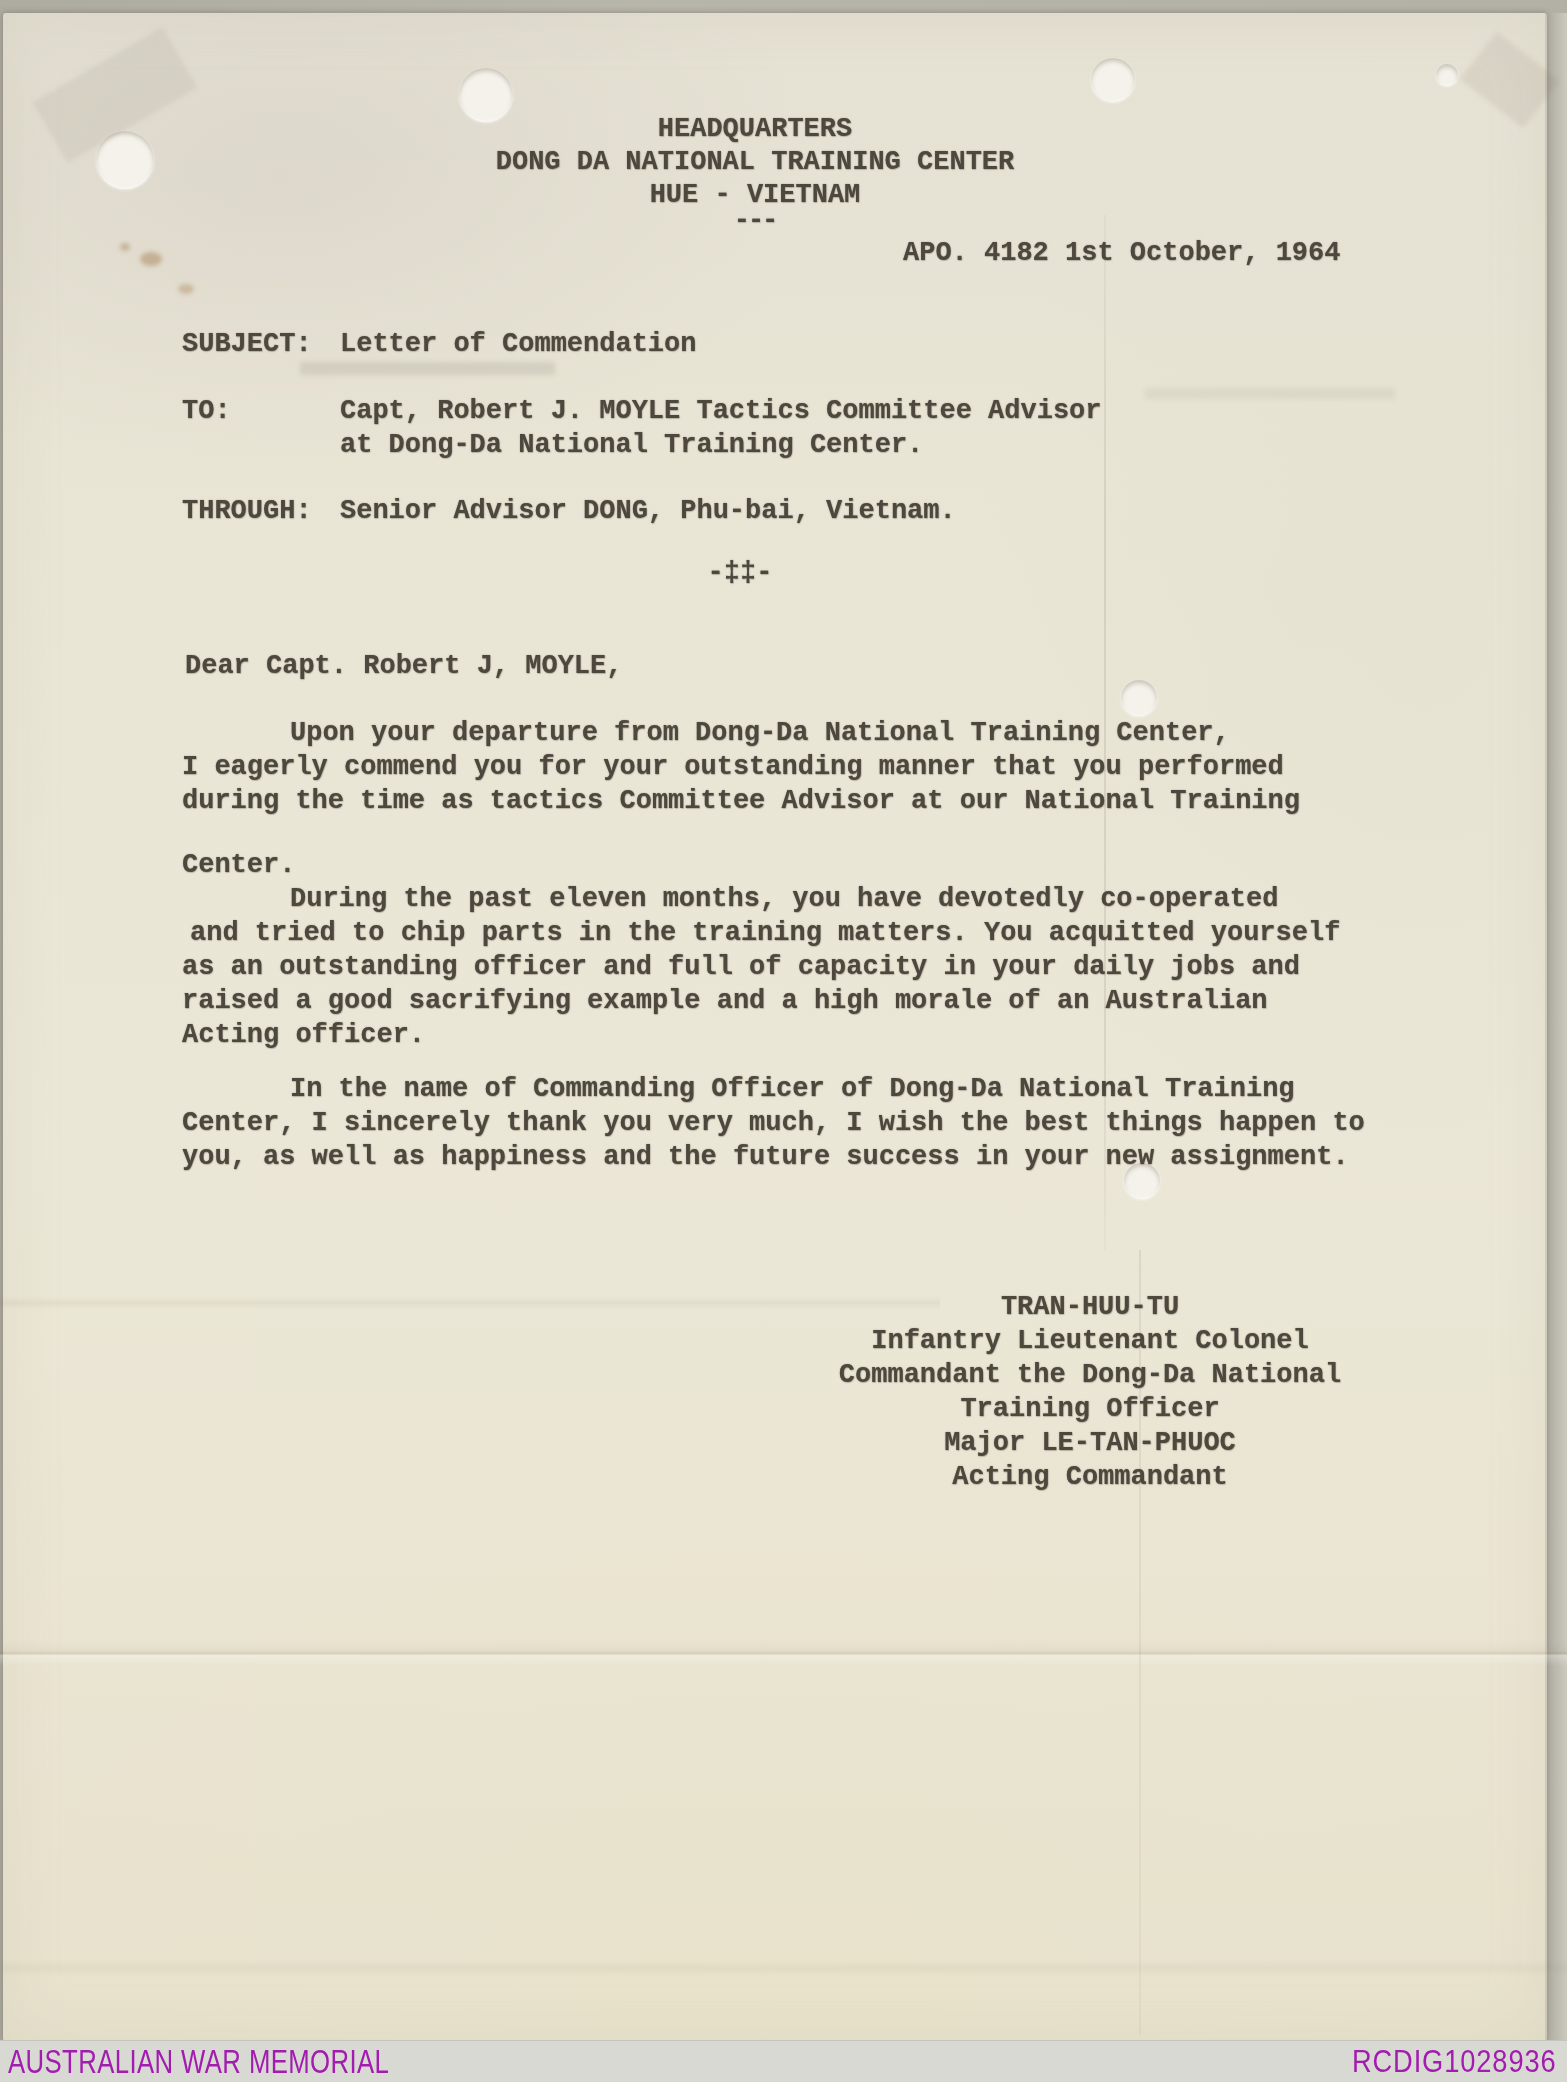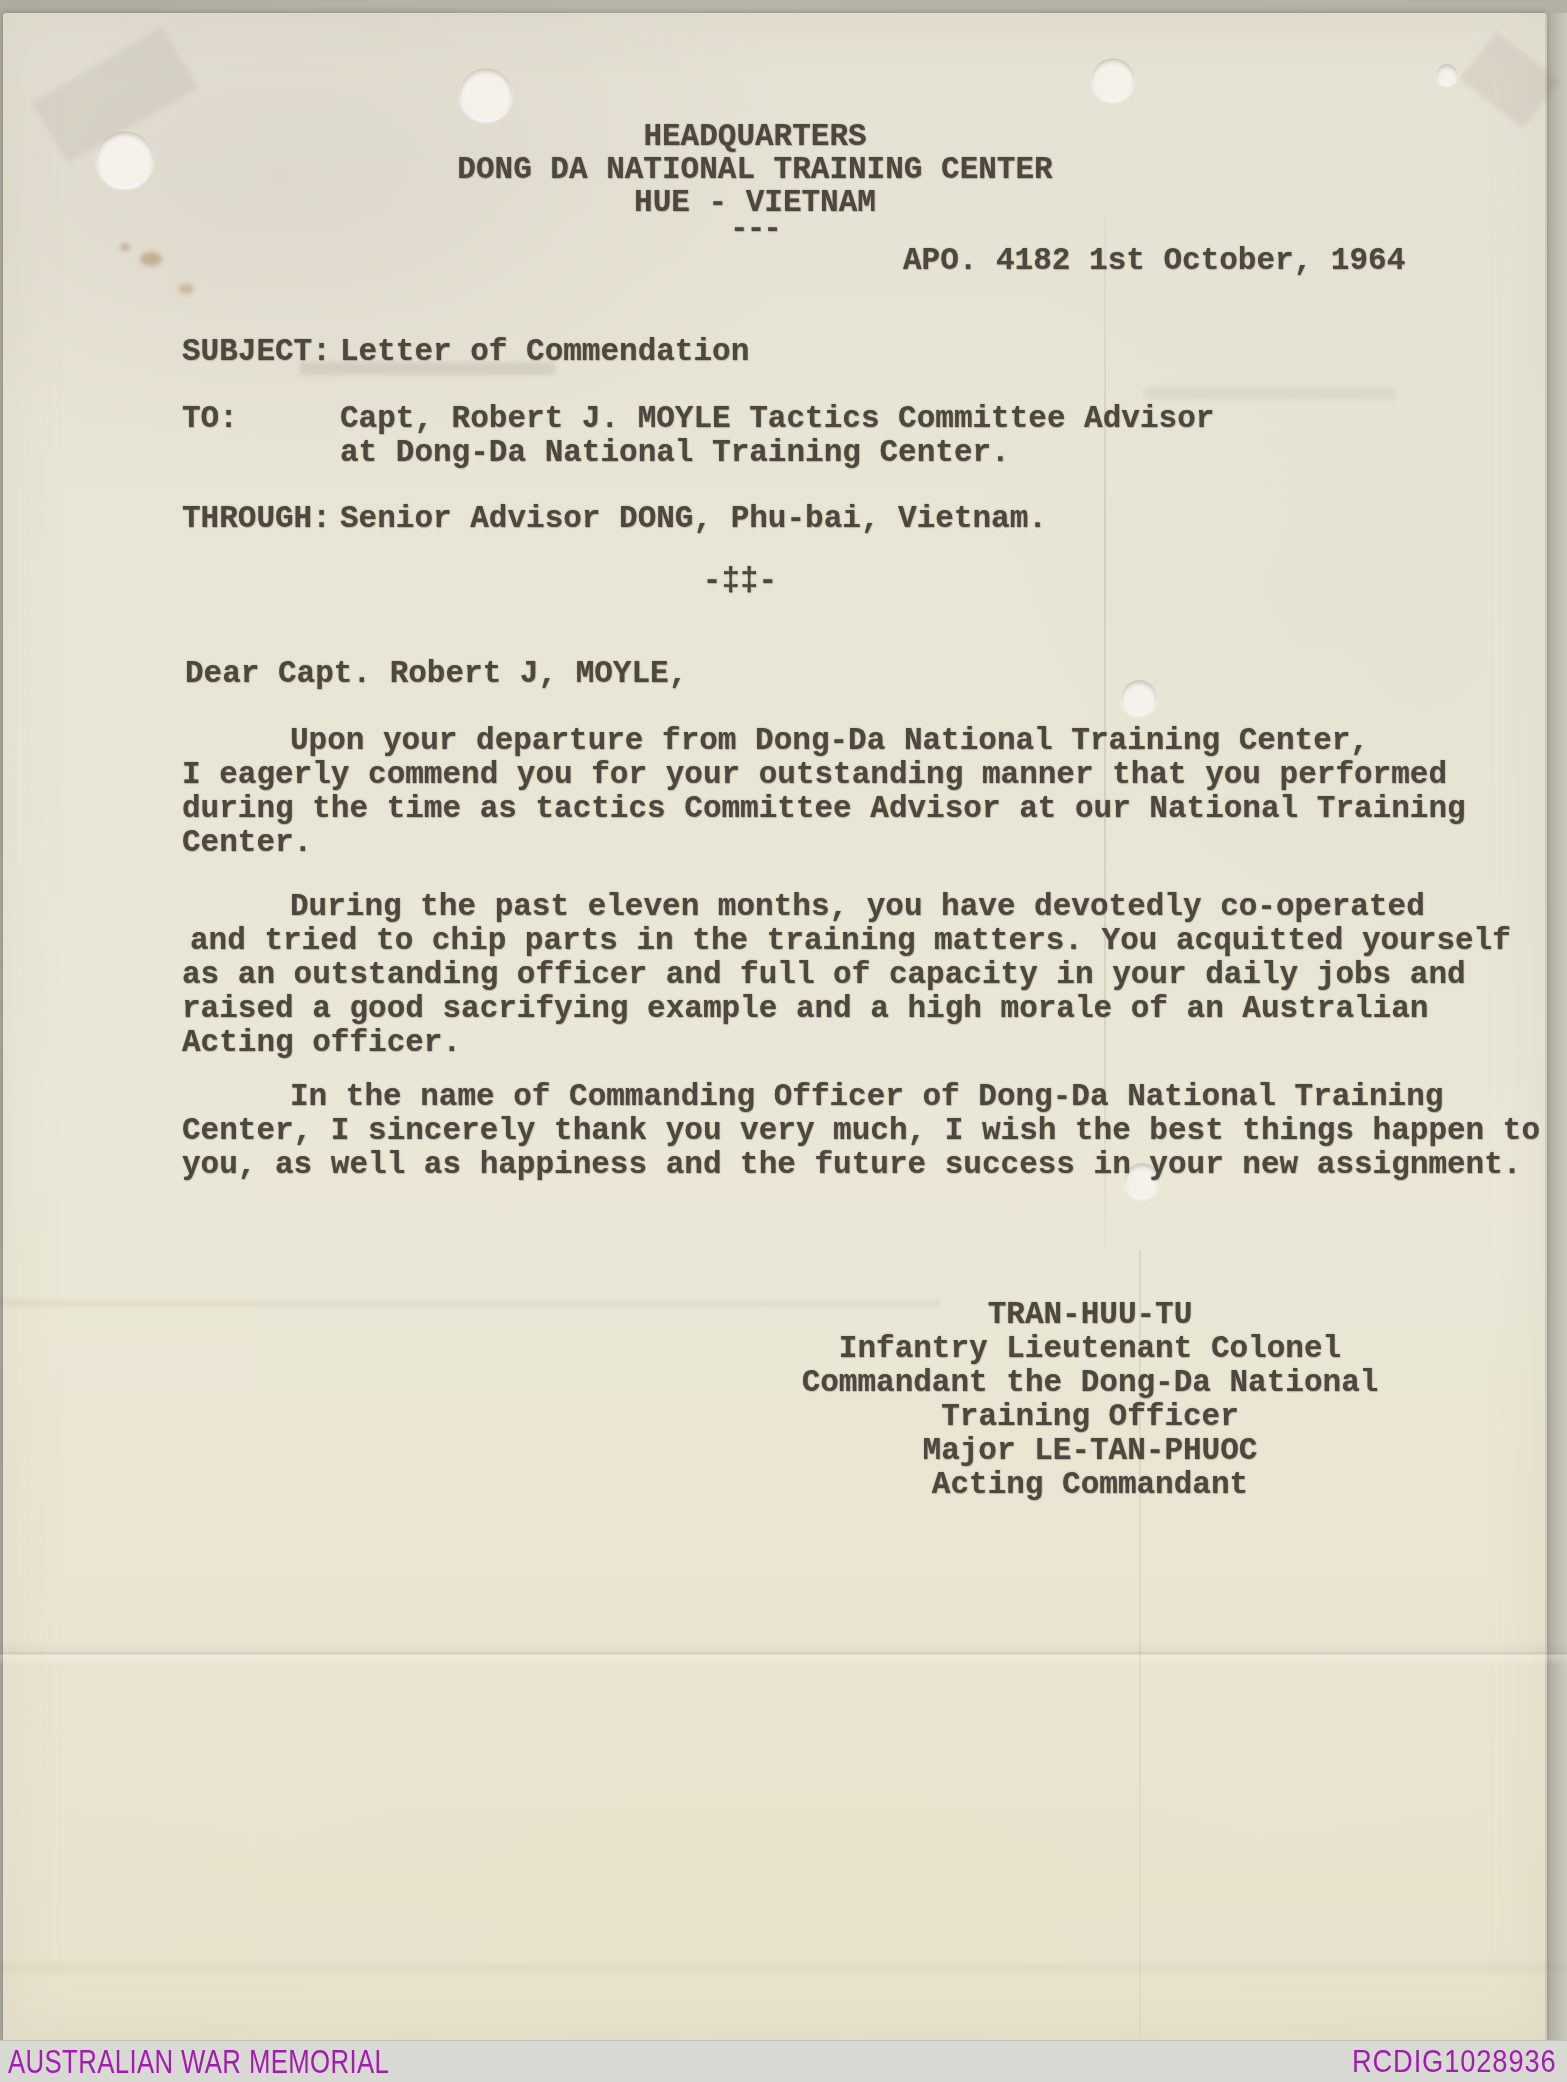--- a/index.html
+++ b/index.html
@@ -11,23 +11,23 @@
          background:
            radial-gradient(ellipse 900px 500px at 18% 8%, rgba(196,188,182,0.28), transparent 60%),
            radial-gradient(ellipse 700px 900px at 92% 30%, rgba(226,222,206,0.35), transparent 65%),
            radial-gradient(ellipse 1200px 700px at 50% 98%, rgba(235,228,200,0.30), transparent 70%),
            linear-gradient(180deg,#e5e1d3 0%,#e9e5d5 22%,#ebe7d7 55%,#eae5d2 78%,#e7e2cd 100%);
          box-shadow:0 0 6px rgba(60,55,45,0.35), inset 0 0 60px rgba(180,170,150,0.18);}
   
   .edge-right{position:absolute;right:0;top:13px;width:22px;height:2028px;
          background:linear-gradient(90deg,rgba(150,145,132,0.25),#ccc9be);}
   
-  .t{position:absolute;font-size:31px;line-height:34px;font-weight:700;color:#4d473e;
+  .t{position:absolute;font-size:27px;line-height:34px;font-weight:700;color:#4d473e;
      letter-spacing:0;white-space:pre;
-     text-shadow:0 0 1.4px rgba(77,70,58,0.55),0.6px 0.6px 0.8px rgba(90,82,68,0.25);margin-top:8px;}
+     text-shadow:0 0 1.4px rgba(77,70,58,0.55),0.6px 0.6px 0.8px rgba(90,82,68,0.25);}
   .center{text-align:center;}
   
   .crease-h{position:absolute;left:0;width:100%;pointer-events:none;}
   .hole{position:absolute;border-radius:50%;background:#f4f2ea;
         box-shadow:inset 0 3px 4px rgba(120,112,96,0.35), inset 0 -1px 2px rgba(255,255,255,0.9),
                    0 1px 3px rgba(255,255,255,0.6);}
   .stain{position:absolute;border-radius:50%;filter:blur(2px);}
   .smudge{position:absolute;filter:blur(2.5px);}
   .vline{position:absolute;width:2px;pointer-events:none;}
   
@@ -91,21 +91,21 @@
   <div class="t" style="left:182px;top:494px;text-align:center;">THROUGH:</div>
   <div class="t" style="left:340px;top:494px;">Senior Advisor DONG, Phu-bai, Vietnam.</div>
 
   <div class="t center" style="left:590px;top:556px;width:300px;">-‡‡-</div>
 
   <div class="t" style="left:185px;top:649px;">Dear Capt. Robert J, MOYLE,</div>
 
   <div class="t" style="left:290px;top:716px;">Upon your departure from Dong-Da National Training Center,</div>
   <div class="t" style="left:182px;top:750px;">I eagerly commend you for your outstanding manner that you performed</div>
   <div class="t" style="left:182px;top:784px;">during the time as tactics Committee Advisor at our National Training</div>
-  <div class="t" style="left:182px;top:818px;">Center.</div>
+  <div class="t" style="left:182px;top:848px;">Center.</div>
 
   <div class="t" style="left:290px;top:882px;">During the past eleven months, you have devotedly co-operated</div>
   <div class="t" style="left:190px;top:916px;font-family:Liberation Mono, monospace;">and tried to chip parts in the training matters. You acquitted yourself</div>
   <div class="t" style="left:182px;top:950px;">as an outstanding officer and full of capacity in your daily jobs and</div>
   <div class="t" style="left:182px;top:984px;">raised a good sacrifying example and a high morale of an Australian</div>
   <div class="t" style="left:182px;top:1018px;">Acting officer.</div>
 
   <div class="t" style="left:290px;top:1072px;">In the name of Commanding Officer of Dong-Da National Training</div>
   <div class="t" style="left:182px;top:1106px;">Center, I sincerely thank you very much, I wish the best things happen to</div>
   <div class="t" style="left:182px;top:1140px;">you, as well as happiness and the future success in your new assignment.</div>

